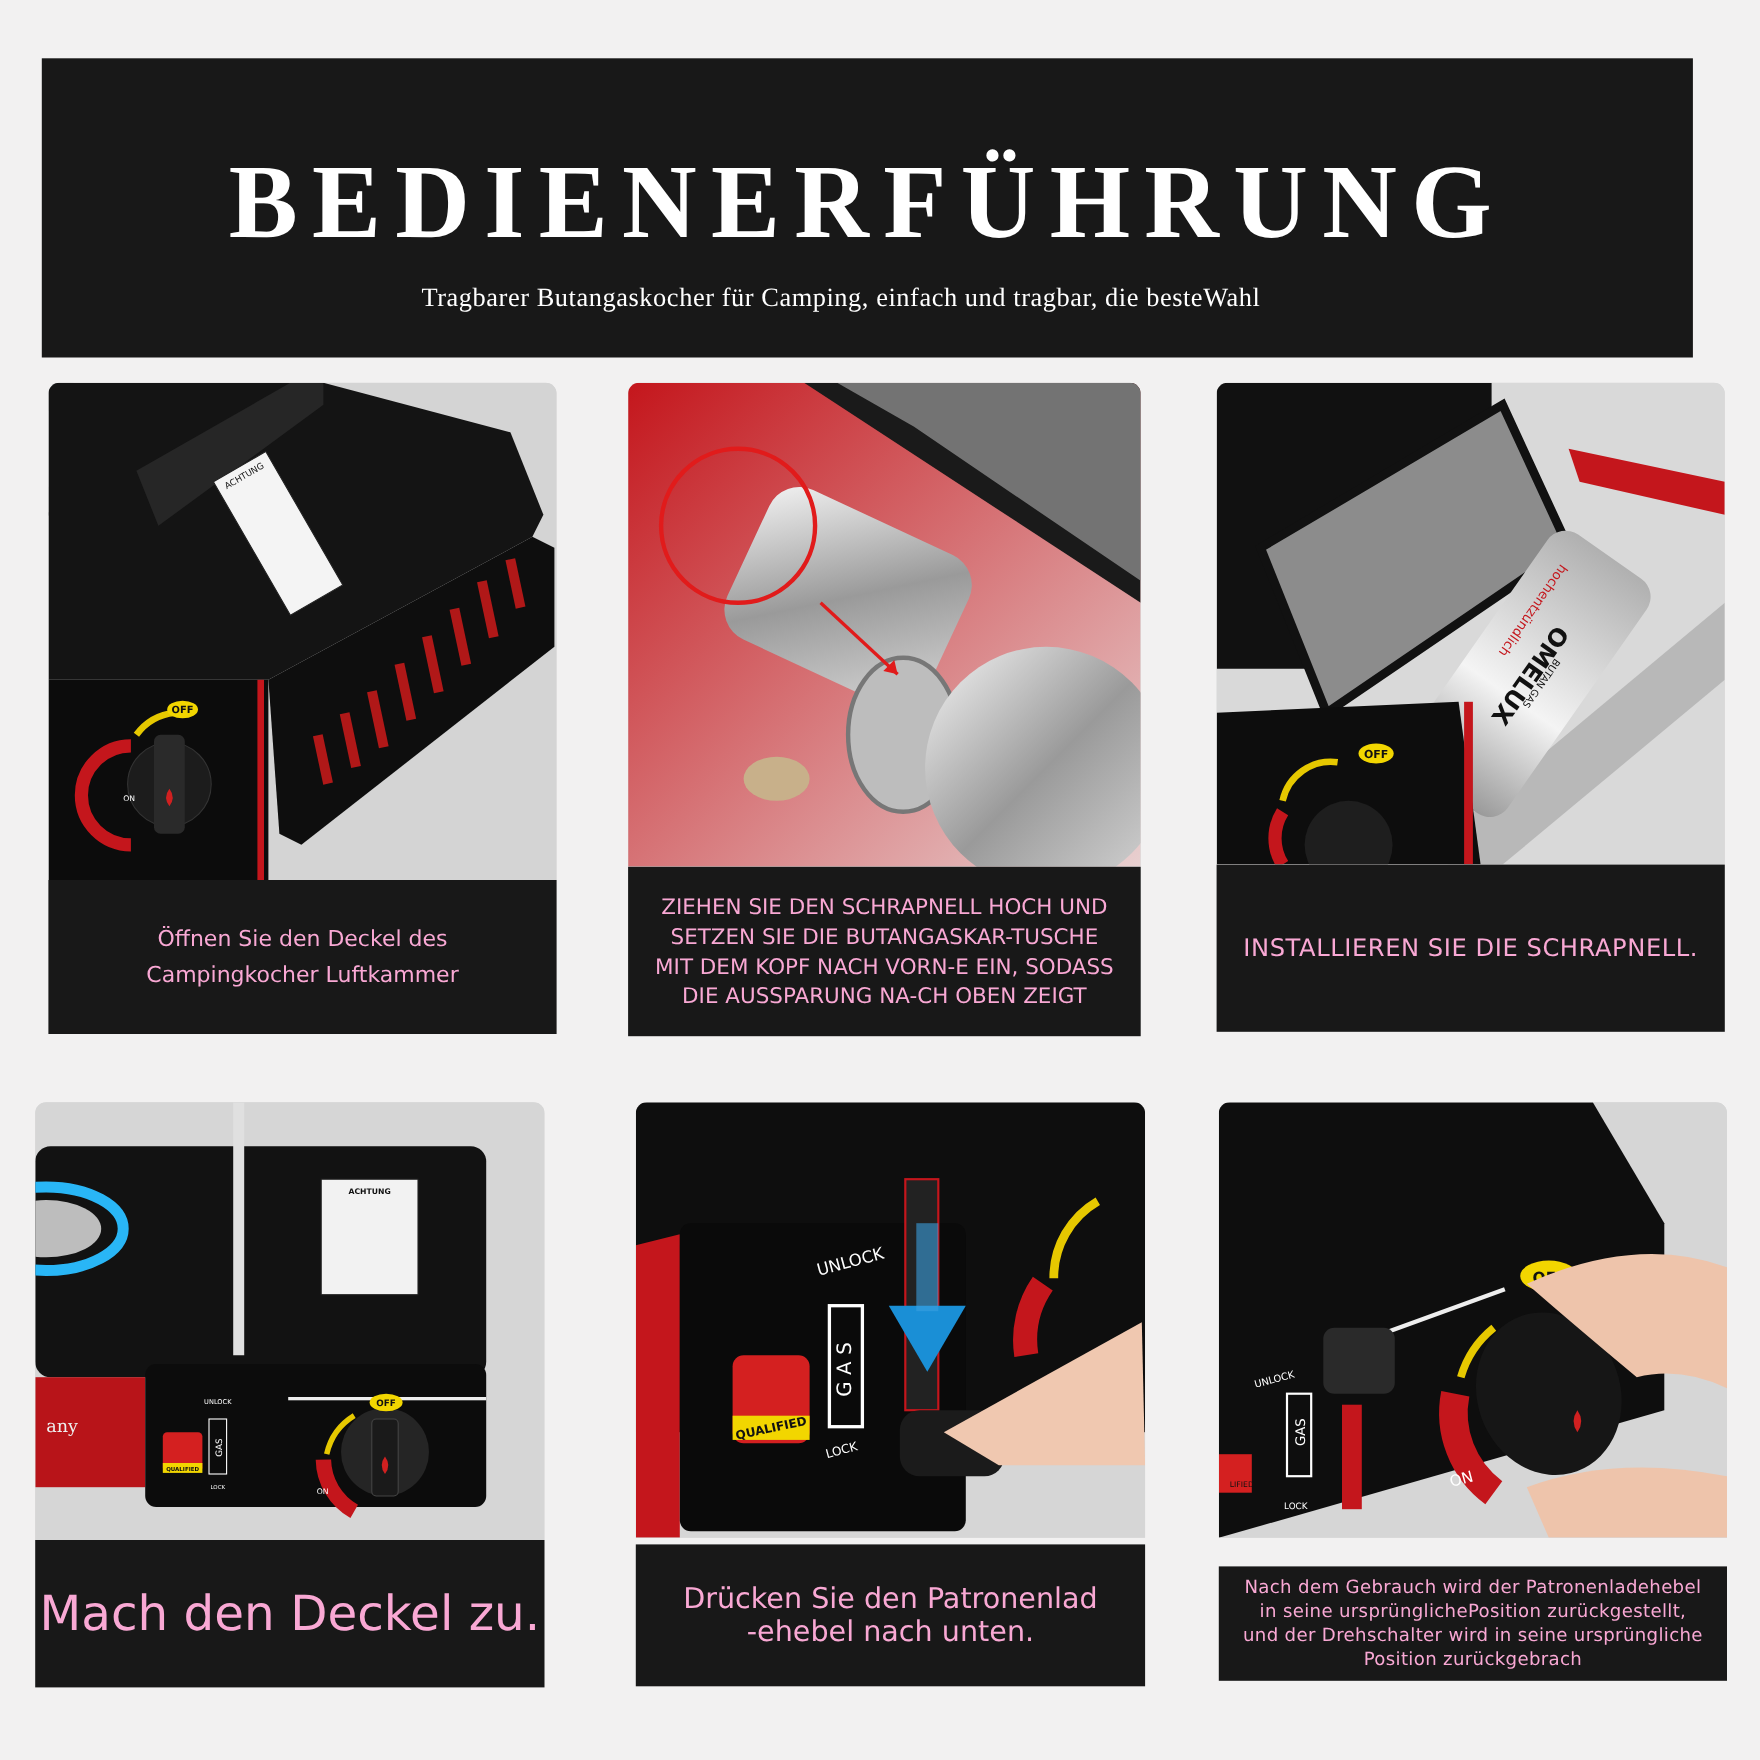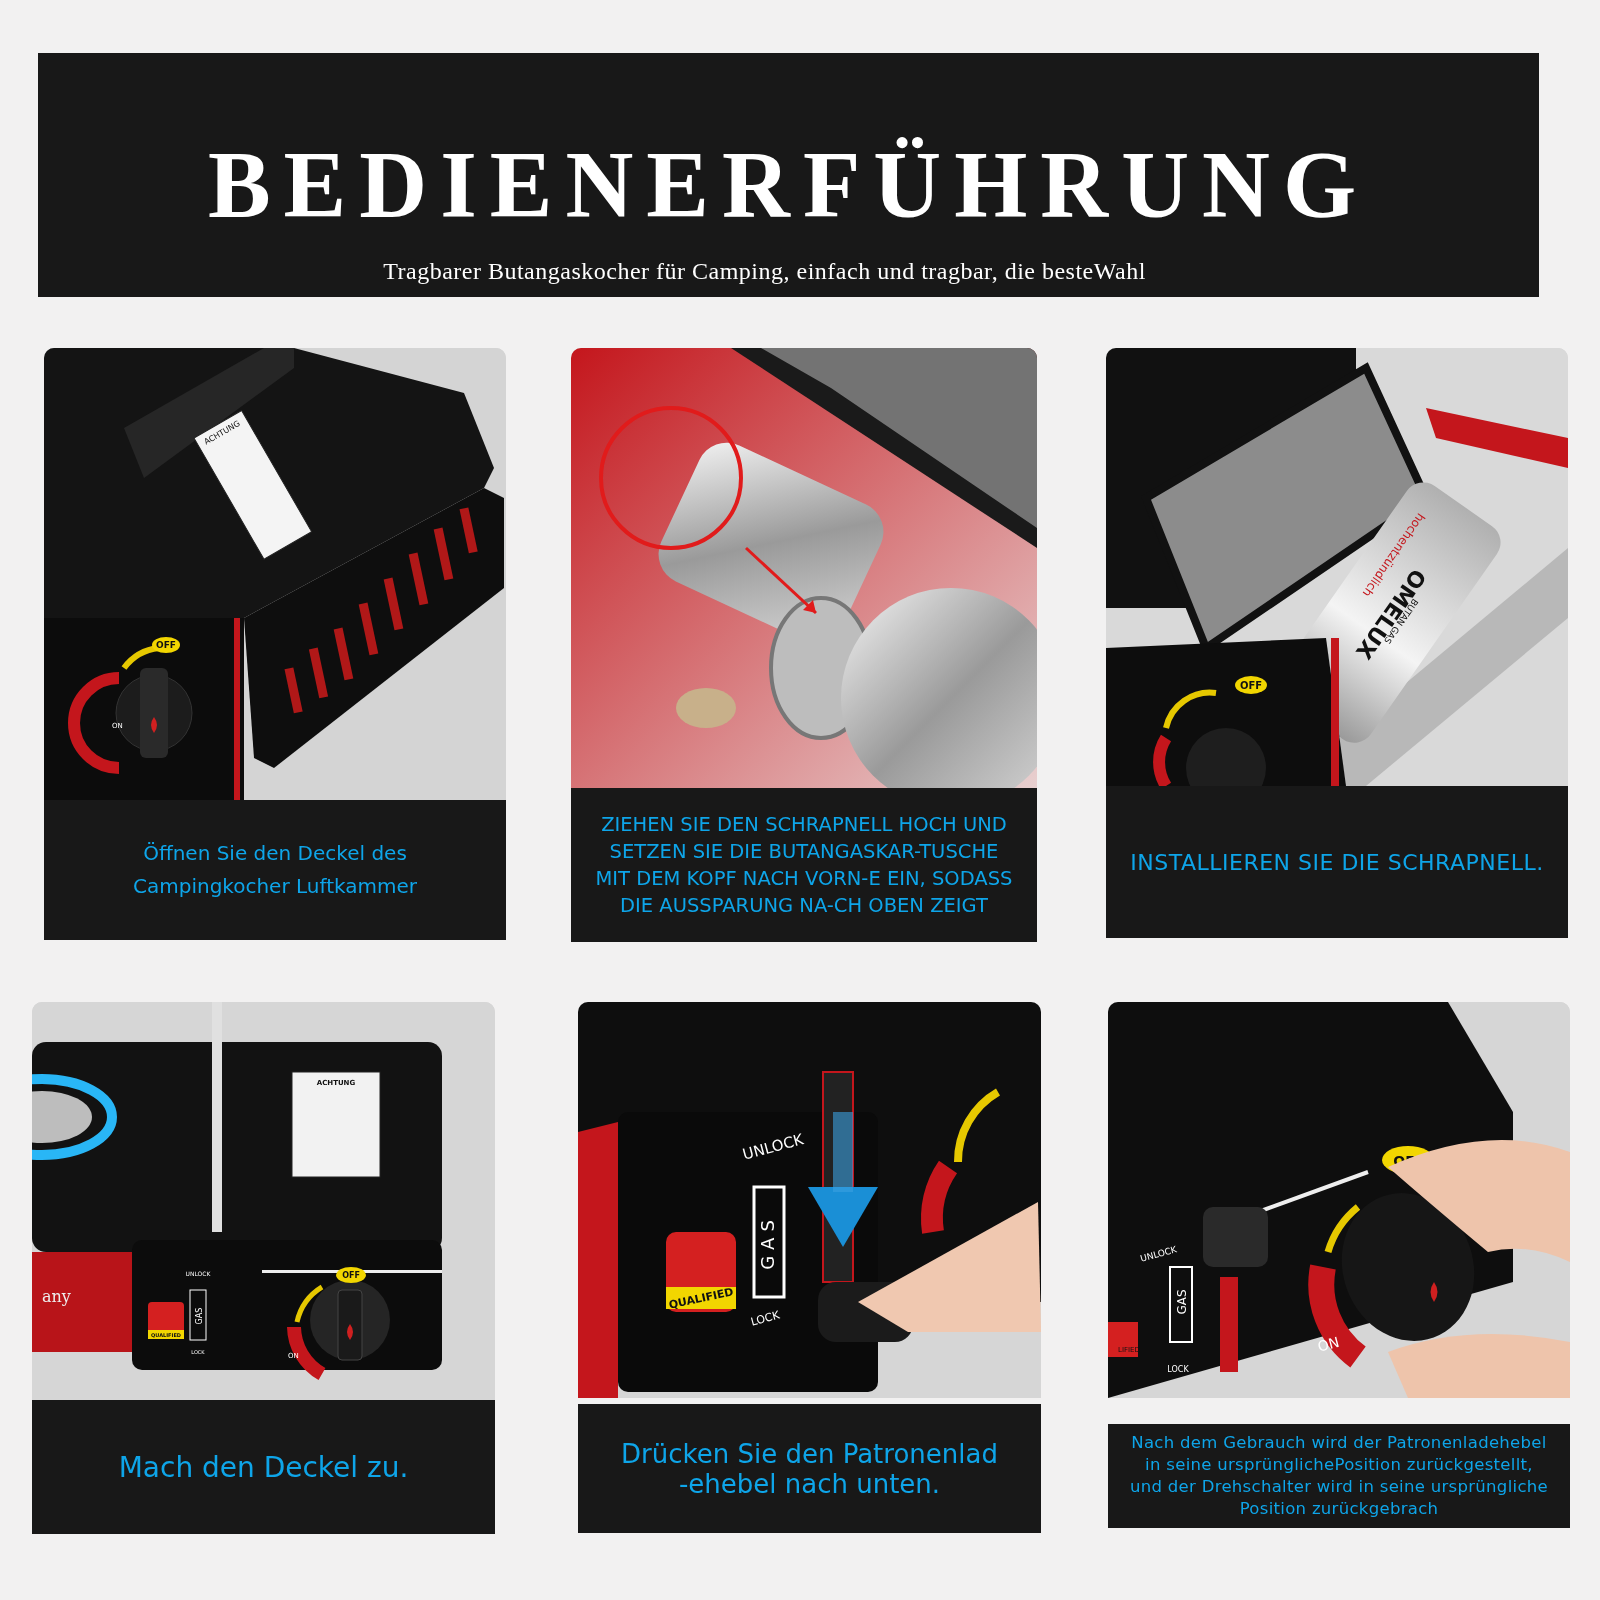--- a/index.html
+++ b/index.html
@@ -1,24 +1,24 @@
 <!DOCTYPE html>
 <html><head>
   <meta charset="utf-8">
   <style>
     html, body { margin:0; padding:0; }
     body { width:1600px; height:1600px; background:#f2f1f1; position:relative; overflow:hidden; font-family:"DejaVu Sans", sans-serif; }
-    .header { position:absolute; left:38px; top:53px; width:1501px; height:244px; background:#181818; color:#fff; text-align:center; }
+    .header { position:absolute; left:38px; top:53px; width:1501px; height:272px; background:#181818; color:#fff; text-align:center; }
     .header h1 { margin:0; position:absolute; left:0; right:0; top:84px; font-family:"Liberation Serif","DejaVu Serif",serif; font-weight:bold; font-size:94px; letter-spacing:13px; line-height:1; transform:scaleY(1.02); }
     .header .sub { position:absolute; left:0; right:0; top:198px; font-family:"Liberation Serif","DejaVu Serif",serif; font-size:24px; line-height:36px; letter-spacing:0.5px; }
     .header .sub1 { top:200px; left:0px; right:48px; }
     .header .sub2 { top:236px; }
     .card { position:absolute; }
     .photo { position:absolute; left:0; top:0; right:0; overflow:hidden; border-radius:10px 10px 0 0; background:#d6d6d6; }
-    .caption { position:absolute; left:0; right:0; bottom:0; background:#181818; color:#0ea5e9; display:flex; align-items:center; justify-content:center; text-align:center; font-family:"DejaVu Sans", sans-serif; }
+    .caption { position:absolute; left:0; right:0; bottom:0; background:#181818; color:#f9a8d4; display:flex; align-items:center; justify-content:center; text-align:center; font-family:"DejaVu Sans", sans-serif; }
     .caption span { white-space:pre-line; }
     svg { display:block; }
   </style>
 </head>
 <body>
 
 <div class="header">
   <h1>BEDIENERFÜHRUNG</h1>
   <div class="sub sub1">Tragbarer Butangaskocher für Camping, einfach und tragbar, die besteWahl</div>
 </div>
@@ -163,21 +163,21 @@
       <path d="M 265 320 A 55 55 0 0 1 290 285" stroke="#e6c800" stroke-width="5" fill="none"></path>
       <path d="M 262 325 A 55 55 0 0 0 290 372" stroke="#c4161c" stroke-width="14" fill="none"></path>
       <circle cx="318" cy="318" r="40" fill="#252525"></circle>
       <rect x="306" y="288" width="24" height="70" rx="4" fill="#1a1a1a" stroke="#444"></rect>
       <path d="M318 338 q-6 -8 0 -16 q6 8 0 16z" fill="#d02020"></path>
       <ellipse cx="319" cy="273" rx="15" ry="8" fill="#f2d600"></ellipse>
       <text x="319" y="276" font-size="8" font-weight="bold" font-family="DejaVu Sans, sans-serif" text-anchor="middle" fill="#111">OFF</text>
       <text x="256" y="356" font-size="7" font-family="DejaVu Sans, sans-serif" fill="#fff">ON</text>
     </svg>
   </div>
-  <div class="caption" style="height:134px; font-size:28px;">
+  <div class="caption" style="height:134px; font-size:44px;">
     <span>Mach den Deckel zu.</span>
   </div>
 </div>
 
 <div class="card" style="left:578px; top:1002px; width:463px; height:531px;">
   <div class="photo" style="height:396px;">
     <svg width="463" height="396" viewBox="0 0 463 396">
       <rect width="463" height="396" fill="#d6d6d6"></rect>
       <rect x="0" y="0" width="463" height="300" fill="#0e0e0e"></rect>
       <polygon points="0,130 40,120 40,396 0,396" fill="#c4161c"></polygon>

